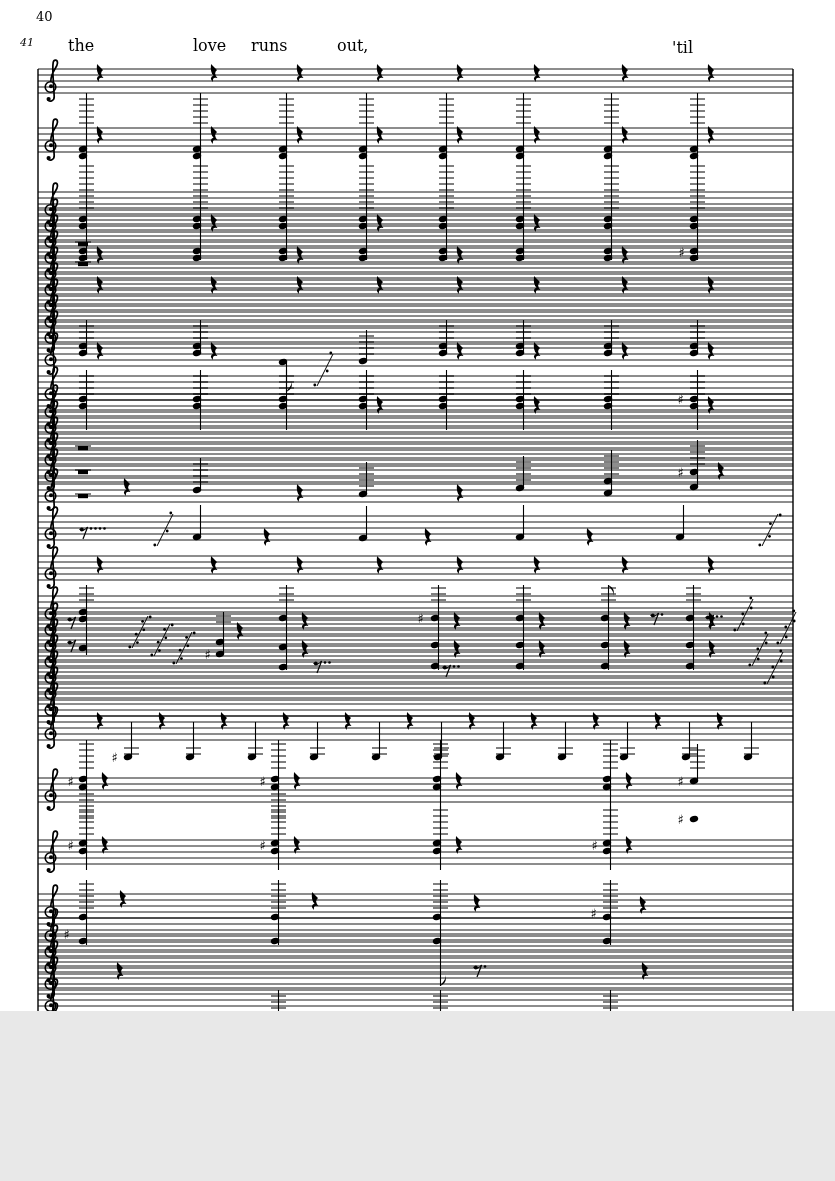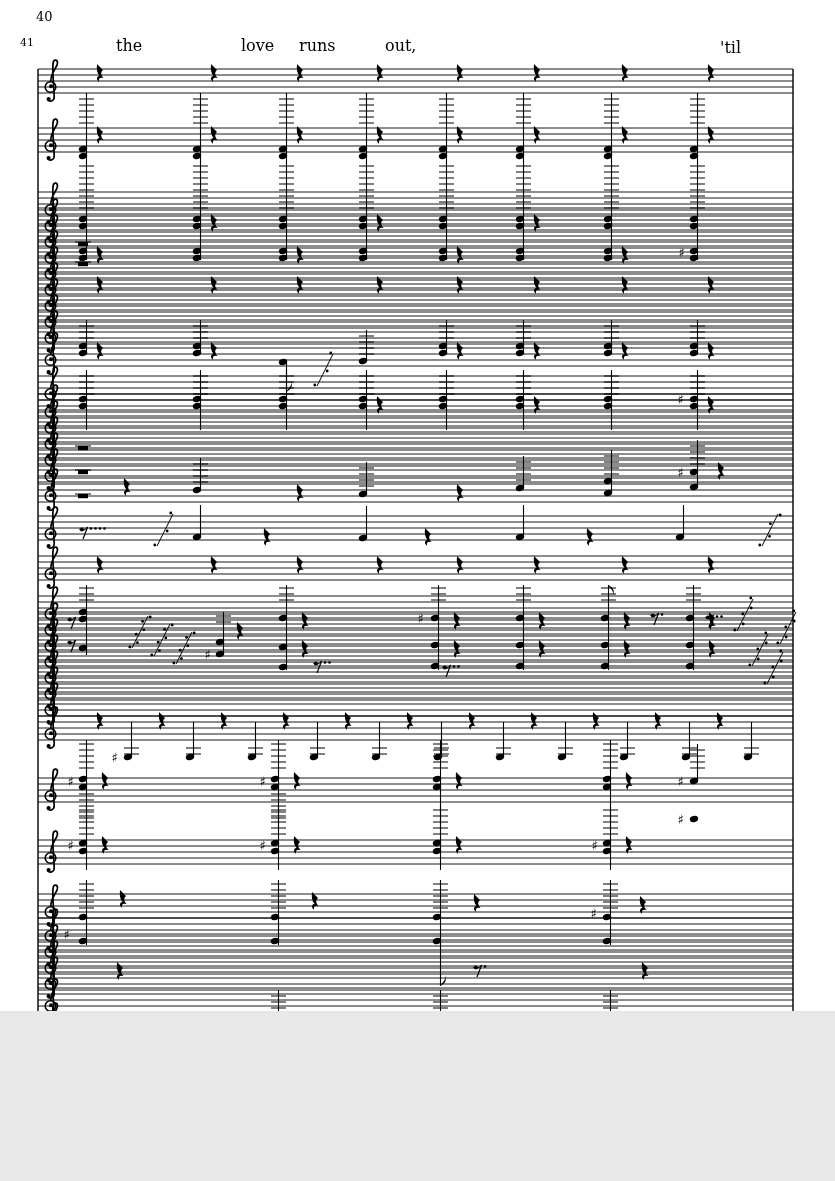--- a/index.html
+++ b/index.html
@@ -7,22 +7,22 @@
     position:relative;
     width:835px;height:1011px;
     background:#ffffff;
     overflow:hidden;
     font-family:"DejaVu Serif", serif;
     color:#000;
   }
   .page svg{position:absolute;left:0;top:0;}
   .mnum{position:absolute;font-family:"DejaVu Serif", serif;}
   .mnum-40{left:36px;top:9px;font-size:13px;}
-  .mnum-41{left:20px;top:36px;font-size:11px;}
-  .lyr{position:absolute;top:36px;font-size:16px;font-family:"DejaVu Serif", serif;white-space:nowrap;margin-left:48px;}
+  .mnum-41{left:20px;top:36px;font-size:11px;font-style:italic;}
+  .lyr{position:absolute;top:36px;font-size:16px;font-family:"DejaVu Serif", serif;white-space:nowrap;}
   .l0{left:68px}.l1{left:193px}.l2{left:251px}.l3{left:337px}.l4{left:672px;top:38px}
 </style>
 </head>
 <body>
 
 <div class="page">
   <div class="mnum mnum-40">40</div>
   <div class="mnum mnum-41">41</div>
   <div>
     <span class="lyr l0">the</span>

